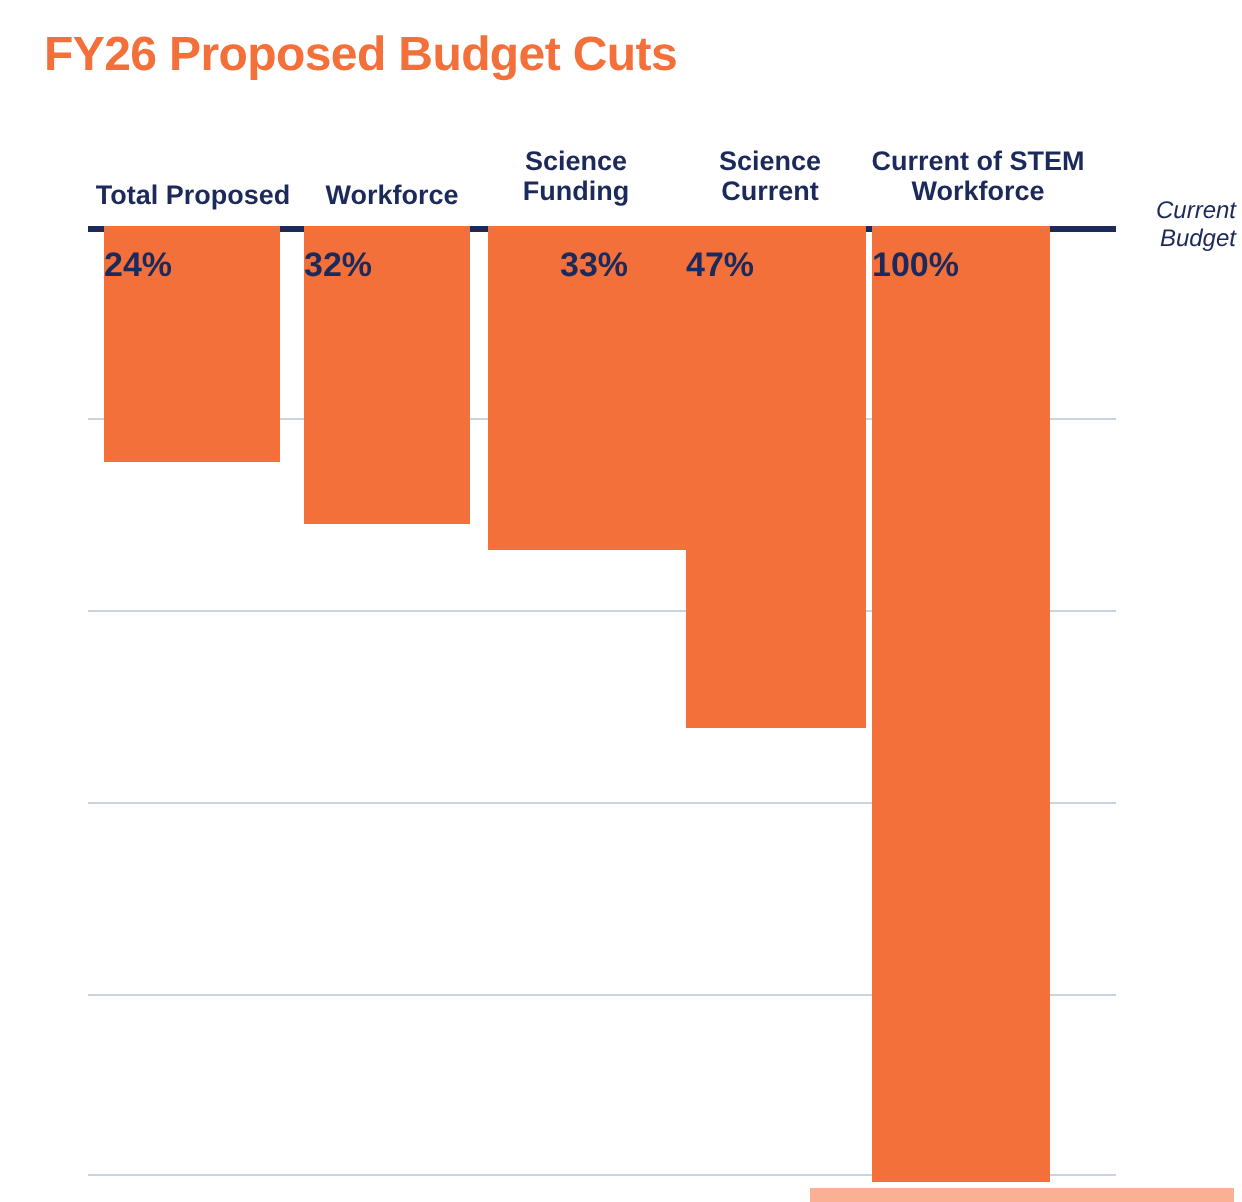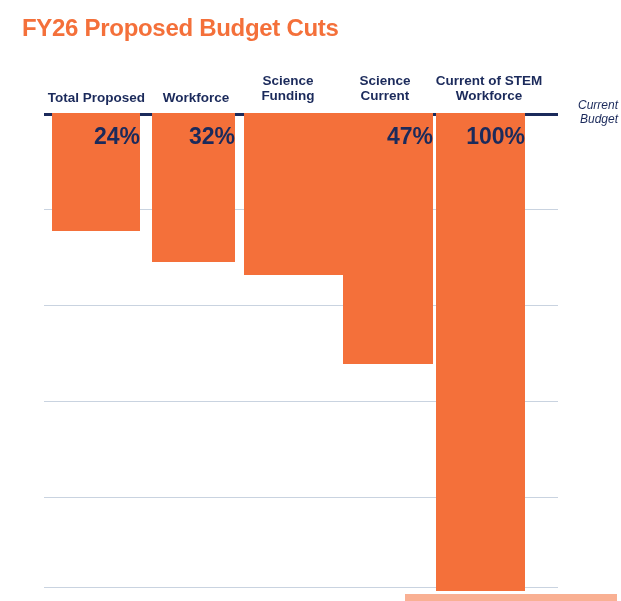--- a/index.html
+++ b/index.html
@@ -53,22 +53,22 @@
   }
   .bar {
     position: absolute;
     top: 0;
     background: #f4703a;
   }
   .bar-value {
     position: absolute;
     top: 10px;
     width: 100%;
-    text-align: right;
-    font-size: 23px;
+    text-align: left;
+    font-size: 17px;
     font-weight: bold;
     color: #1b2a5b;
   }
   .cat-label {
     position: absolute;
     text-align: center;
     font-size: 13.5px;
     font-weight: bold;
     color: #1b2a5b;
     line-height: 15px;

